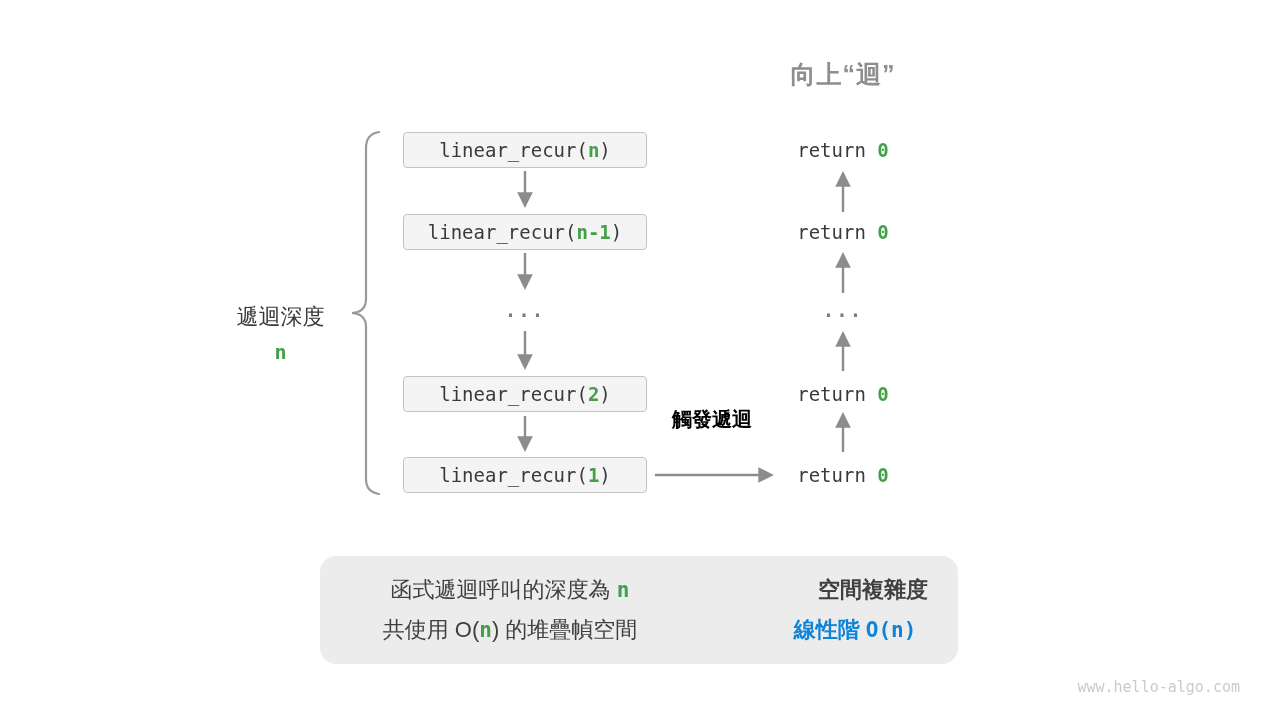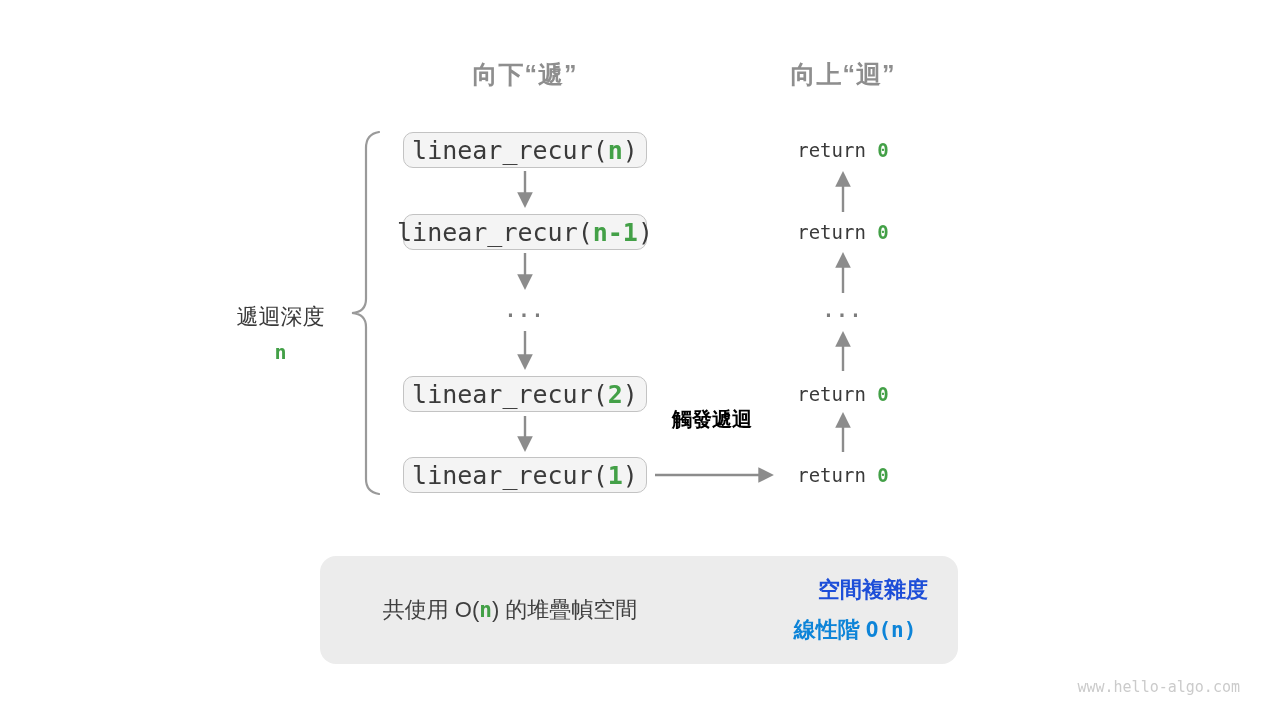--- a/index.html
+++ b/index.html
@@ -23,24 +23,24 @@
   }
 
   
   .wires { position: absolute; left: 0; top: 0; width: 1280px; height: 720px; }
 
   
   .call-box {
     left: 403px; width: 244px; height: 36px;
     background: #f4f4f4;
     border: 1.5px solid #c3c3c3;
-    border-radius: 10px;
+    border-radius: 4px;
     display: flex; align-items: center; justify-content: center;
     font-family: "DejaVu Sans Mono", "Liberation Mono", monospace;
-    font-size: 25px; color: #3a3a3a;
+    font-size: 19px; color: #3a3a3a;
     white-space: pre;
   }
   .hl-green { color: #43A047; font-weight: 700; }
   .hl-blue  { color: #0D84D8; }
 
   .ellipsis {
     width: 244px; height: 26px;
     display: flex; align-items: center; justify-content: center;
     font-family: "DejaVu Sans Mono", "Liberation Mono", monospace;
     font-size: 19px; font-weight: 700; color: #7d7d7d;
@@ -94,21 +94,21 @@
   .summary-left .mono, .summary-right .mono {
     font-family: "DejaVu Sans Mono", "Liberation Mono", monospace;
     font-size: 21px;
   }
   .summary-right {
     left: 752px; top: 556px; width: 206px; height: 108px;
     display: flex; flex-direction: column; align-items: center; justify-content: center;
     gap: 10px;
     white-space: pre;
   }
-  .summary-right .title { font-size: 22px; font-weight: 700; color: #1d4ed8; margin-left: 36px; }
+  .summary-right .title { font-size: 22px; font-weight: 700; color: #404040; margin-left: 36px; }
   .summary-right .result { font-size: 22px; font-weight: 700; }
 
   
   .watermark {
     right: 40px; bottom: 24px;
     font-family: "DejaVu Sans Mono", "Liberation Mono", monospace;
     font-size: 15px; color: #cbcbcb;
   }
 </style>
 </head>
@@ -133,21 +133,20 @@
     <line x1="843" y1="371" x2="843" y2="335" stroke="#8c8c8c" stroke-width="2.4" marker-end="url(#ah)"></line>
     <line x1="843" y1="452" x2="843" y2="416" stroke="#8c8c8c" stroke-width="2.4" marker-end="url(#ah)"></line>
 
     <line x1="655" y1="475" x2="770" y2="475" stroke="#8c8c8c" stroke-width="2.4" marker-end="url(#ah)"></line>
 
     <path d="M379,132 Q366,134 366,148 L366,299 Q366,312 352,313 Q366,314 366,327 L366,479 Q366,492 379,494" fill="none" stroke="#9a9a9a" stroke-width="2.2" stroke-linecap="round"></path>
 
     <polygon points="688,604 712,604 712,593 739,612 712,631 712,620 688,620" fill="#c6c6c6"></polygon>
   </svg>
 
-  <div class="abs col-header" style="left:365px; top:58px;">向下“遞”</div>
   <div class="abs col-header" style="left:683px; top:58px;">向上“迴”</div>
 
   <div class="abs depth-label">
     <div class="zh">遞迴深度</div>
     <div class="n">n</div>
   </div>
 
   <div class="abs call-box" style="top:132px;">
     <span>linear_recur(</span><span class="hl-green">n</span><span>)</span>
   </div>
@@ -175,20 +174,21 @@
   <div class="abs return-row" style="top:462px;">
     <span>return </span><span class="hl-green">0</span>
   </div>
 
   <div class="abs term-note">
     <div>觸發遞迴</div>
   </div>
 
   <div class="abs summary-panel"></div>
   <div class="abs summary-left">
+    <div><span>函式遞迴呼叫的深度為 </span><span class="mono hl-green" style="font-weight:700">n</span></div>
     <div><span>共使用 O(</span><span class="mono hl-green" style="font-weight:700">n</span><span>) 的堆疊幀空間</span></div>
   </div>
   <div class="abs summary-right">
     <div class="title">空間複雜度</div>
     <div class="result hl-blue"><span>線性階 </span><span class="mono" style="font-weight:700">O(n)</span></div>
   </div>
 
   <div class="abs watermark">www.hello-algo.com</div>
 
 </div>

